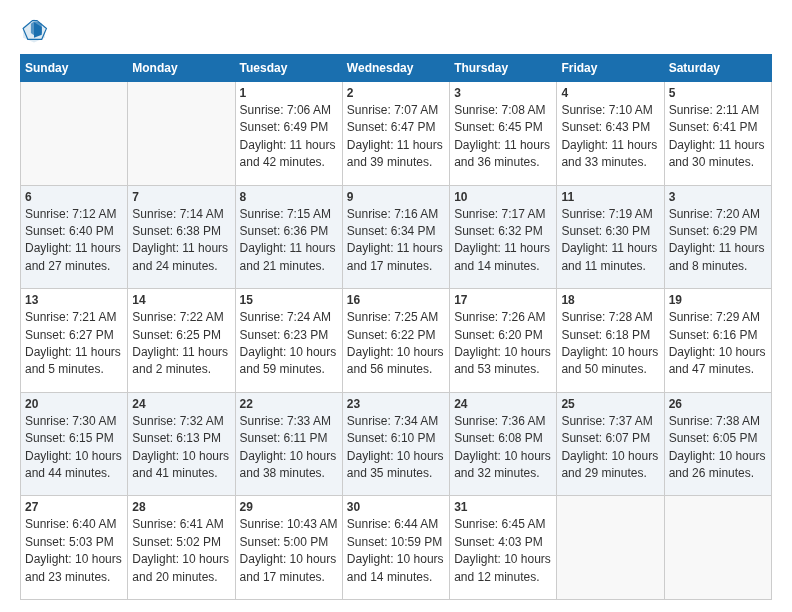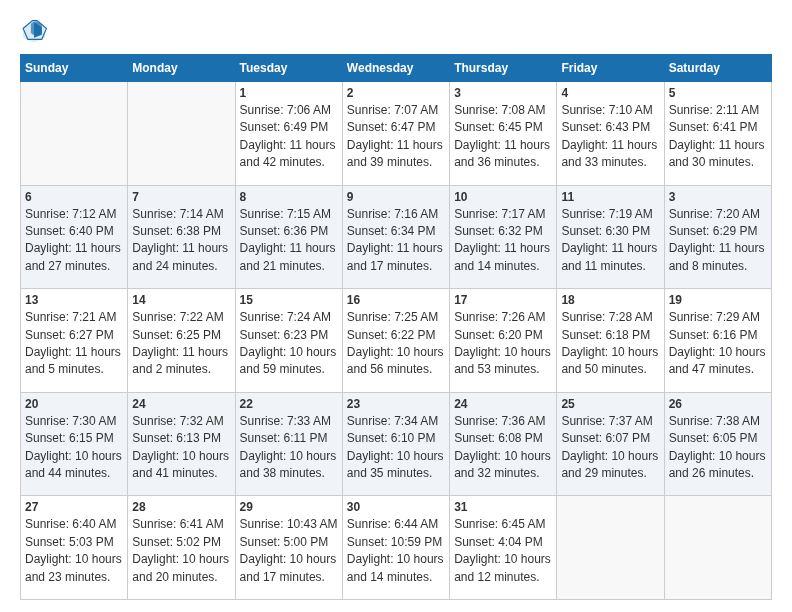--- a/index.html
+++ b/index.html
@@ -319,21 +319,21 @@
           </td>
           <td>
             <span class="day-num">30</span>
             <div class="day-info">Sunrise: 6:44 AM
 Sunset: 10:59 PM
 Daylight: 10 hours and 14 minutes.</div>
           </td>
           <td>
             <span class="day-num">31</span>
             <div class="day-info">Sunrise: 6:45 AM
-Sunset: 4:04 PM
+Sunset: 4:03 PM
 Daylight: 10 hours and 12 minutes.</div>
           </td>
           <td class="empty"></td>
           <td class="empty"></td>
         </tr>
       </tbody>
   </table>
 </div>
 
 </body></html>

